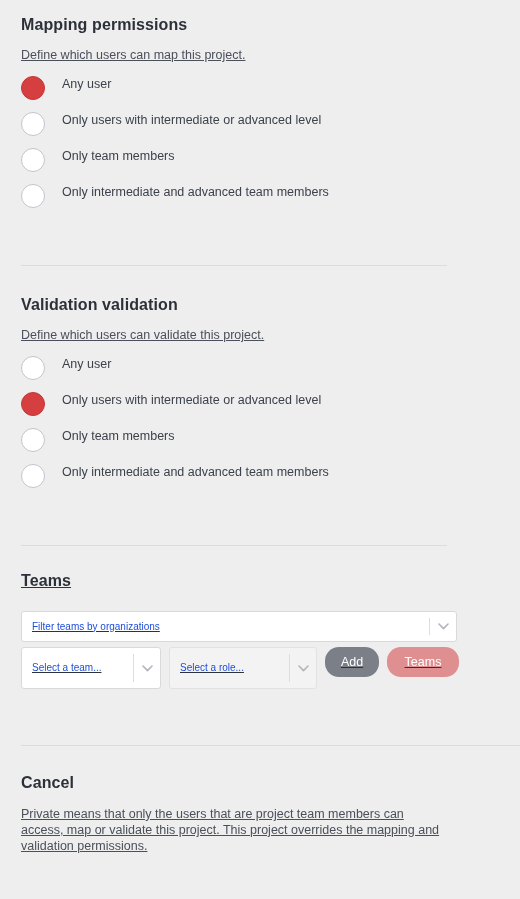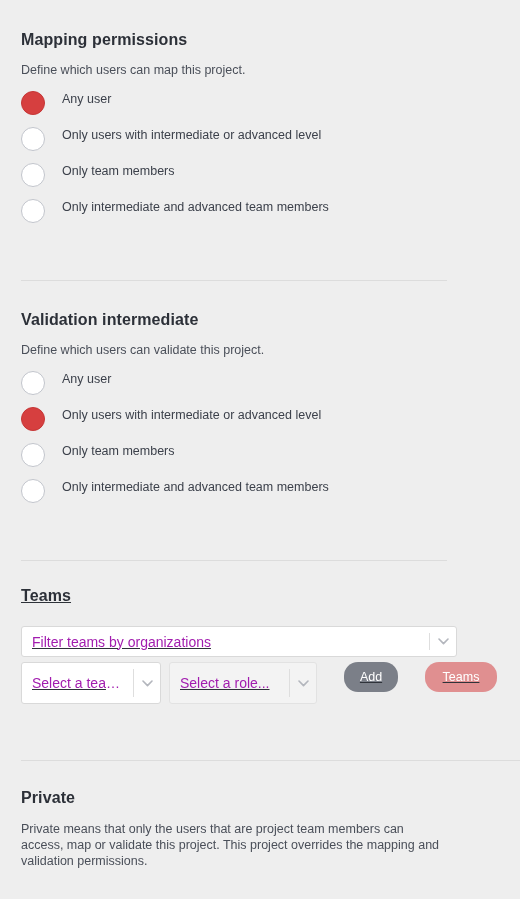--- a/index.html
+++ b/index.html
@@ -33,20 +33,21 @@
     letter-spacing: 0.1px;
     margin: 0;
     line-height: 20px;
   }
 
   .section-desc {
     font-size: 12.5px;
     color: #4a4f59;
     line-height: 16px;
     margin: 0;
+    text-decoration: underline;
   }
 
   
   .divider {
     height: 1px;
     background: #dcdcdc;
     border: 0;
     margin: 0;
   }
   .divider-inset { margin-left: 21px; margin-right: 73px; }
@@ -96,22 +97,22 @@
     border-radius: 3px;
     height: 42px;
     min-width: 0;
     position: relative;
   }
   .select-box.muted { background: #f3f3f3; border-color: #e2e2e2; }
 
   .select-value {
     flex: 1 1 auto;
     padding: 0 8px 0 10px;
-    font-size: 14px;
-    color: #a21caf;
+    font-size: 10px;
+    color: #1d4ed8;
     white-space: nowrap;
     overflow: hidden;
     text-overflow: ellipsis;
     line-height: 28px;
   }
   .select-sep {
     width: 1px;
     align-self: stretch;
     margin: 6px 0;
     background: #dedede;
@@ -135,21 +136,20 @@
     border: 0;
     border-radius: 14px;
     height: 30px;
     font-size: 12.5px;
     color: #ffffff;
     font-family: "Liberation Sans", sans-serif;
     cursor: pointer;
     padding: 0 12px;
     line-height: 30px;
     text-align: center;
-    margin-left: 19px;
   }
   .btn-add    { background: #7b7f88; width: 54px; }
   .btn-cancel { background: #e08f90; width: 72px; }
 
   
   .toggle-row {
     display: flex;
     align-items: center;
   }
   .toggle {
@@ -176,21 +176,21 @@
     color: #3c414b;
     margin-left: 15px;
     white-space: nowrap;
   }
 </style>
 </head>
 <body>
 
 <div class="page">
 
-  <div class="section" style="padding-top:30px;">
+  <div class="section" style="padding-top:15px;">
     <h2 class="section-title">Mapping permissions</h2>
     <p class="section-desc" style="margin-top:12px;">Define which users can map this project.</p>
 
     <div class="radio-list" style="margin-top:13px;">
       <div class="radio-row selected">
         <span class="radio-mark"></span>
         <span class="radio-label">Any user</span>
       </div>
       <div class="radio-row">
         <span class="radio-mark"></span>
@@ -203,21 +203,21 @@
       <div class="radio-row">
         <span class="radio-mark"></span>
         <span class="radio-label">Only intermediate and advanced team members</span>
       </div>
     </div>
   </div>
 
   <hr class="divider divider-inset" style="margin-top:45px;">
 
   <div class="section" style="padding-top:29px;">
-    <h2 class="section-title">Validation intermediate</h2>
+    <h2 class="section-title">Validation validation</h2>
     <p class="section-desc" style="margin-top:12px;">Define which users can validate this project.</p>
 
     <div class="radio-list" style="margin-top:13px;">
       <div class="radio-row">
         <span class="radio-mark"></span>
         <span class="radio-label">Any user</span>
       </div>
       <div class="radio-row selected">
         <span class="radio-mark"></span>
         <span class="radio-label">Only users with intermediate or advanced level</span>
@@ -270,18 +270,18 @@
       </div>
 
       <button class="btn btn-add">Add</button>
       <button class="btn btn-cancel">Teams</button>
     </div>
   </div>
 
   <hr class="divider divider-full" style="margin-top:56px;">
 
   <div class="section" style="padding-top:27px;">
-    <h2 class="section-title">Private</h2>
+    <h2 class="section-title">Cancel</h2>
     <p class="section-desc" style="margin-top:13px; max-width:422px;">Private means that only the users that are project team members can access, map or validate this project. This project overrides the mapping and validation permissions.</p>
 
   </div>
 
 </div>
 
 </body></html>

